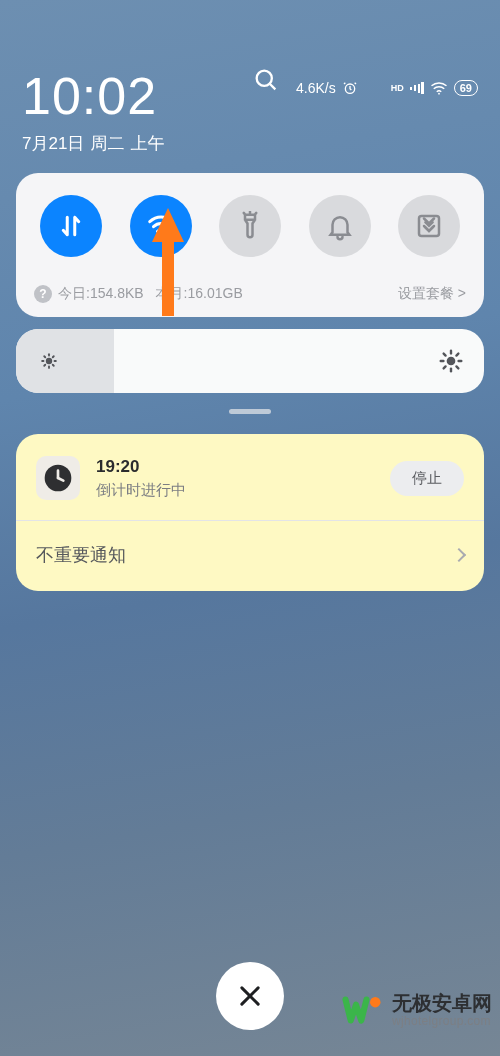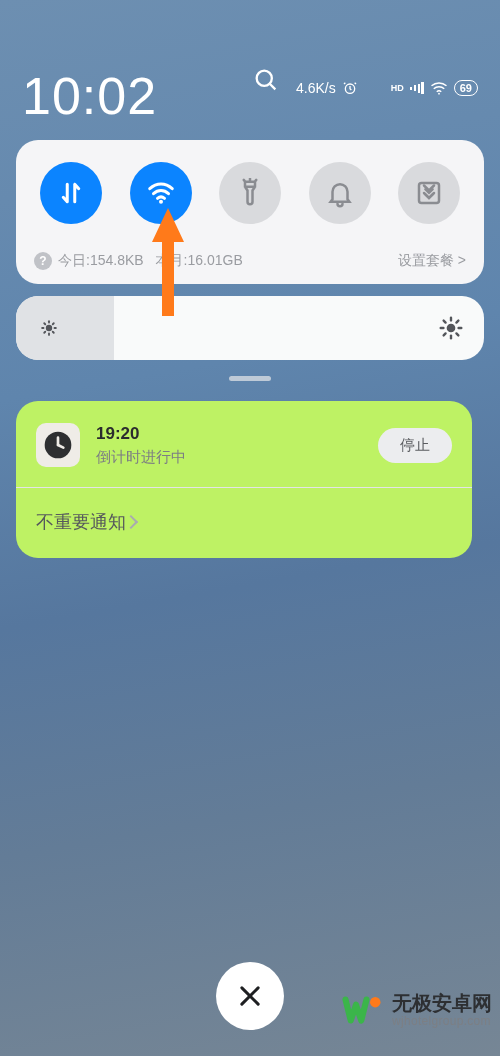--- a/index.html
+++ b/index.html
@@ -57,22 +57,22 @@
       width: 26px; height: 26px; display: flex; align-items: center; justify-content: center;
       color: #53555a;
     }
     .brightness-low { left: 20px; }
     .brightness-high { right: 20px; }
     .shade-handle {
       width: 42px; height: 5px; background: #c9d2db; border-radius: 3px;
       margin: 16px auto 0 auto; opacity: .9;
     }
     .notif-card {
-      margin: 20px 28px 0 16px;
-      background: #bef264;
+      margin: 20px 16px 0 16px;
+      background: #fef9c3;
       border-radius: 22px;
       padding: 0;
       overflow: hidden;
     }
     .notif-top {
       display: flex; align-items: center; padding: 22px 20px 20px 20px;
     }
     .clock-icon {
       width: 44px; height: 44px; border-radius: 10px; background: #efece7;
       display: flex; align-items: center; justify-content: center;
@@ -80,21 +80,21 @@
     }
     .notif-text { flex: 1; }
     .notif-title { font-size: 17px; color: #2b2c2e; font-weight: 600; line-height: 1.3; }
     .notif-sub { font-size: 15px; color: #7c7e83; margin-top: 2px; }
     .notif-action {
       background: #ecedef; color: #5a5c60; border-radius: 20px;
       padding: 8px 22px; font-size: 15px;
     }
     .notif-divider { height: 1px; background: #e3e4e7; margin: 0 0; }
     .notif-bottom {
-      display: flex; align-items: center; 
+      display: flex; align-items: center; justify-content: space-between;
       padding: 22px 20px 24px 20px;
     }
     .notif-bottom-label { font-size: 18px; color: #56585c; }
     .chev { width: 10px; height: 10px; border-right: 2px solid #a9abb0; border-bottom: 2px solid #a9abb0; transform: rotate(-45deg); }
     .close-btn {
       position: absolute; bottom: 26px; left: 50%; transform: translateX(-50%);
       width: 68px; height: 68px; border-radius: 50%; background: #fff;
       display: flex; align-items: center; justify-content: center;
     }
     .close-x { width: 22px; height: 22px; position: relative; }
@@ -119,20 +119,25 @@
     .sig { width: 14px; height: 12px; display: inline-flex; align-items: flex-end; gap: 1.5px; }
     .sig i { width: 2.5px; background: #fff; display: block; }
     .sig i:nth-child(1){height:3px} .sig i:nth-child(2){height:6px} .sig i:nth-child(3){height:9px} .sig i:nth-child(4){height:12px}
   </style>
 </head>
 <body>
 
 <div class="header">
   <div class="header-left">
     <div class="time-big">10:02</div>
+    <div class="date-line">
+      <span>7月21日</span>
+      <span>周二</span>
+      <span>上午</span>
+    </div>
   </div>
   <div class="header-right">
     <div class="search-btn">
       <svg viewBox="0 0 24 24" width="28" height="28" fill="none" stroke="#fff" stroke-width="2">
         <circle cx="10.5" cy="10.5" r="6.5"></circle>
           <line x1="20" y1="20" x2="15.2" y2="15.2"></line>
       </svg>
     </div>
     <div class="status-icons">
       <span>4.6K/s</span>

